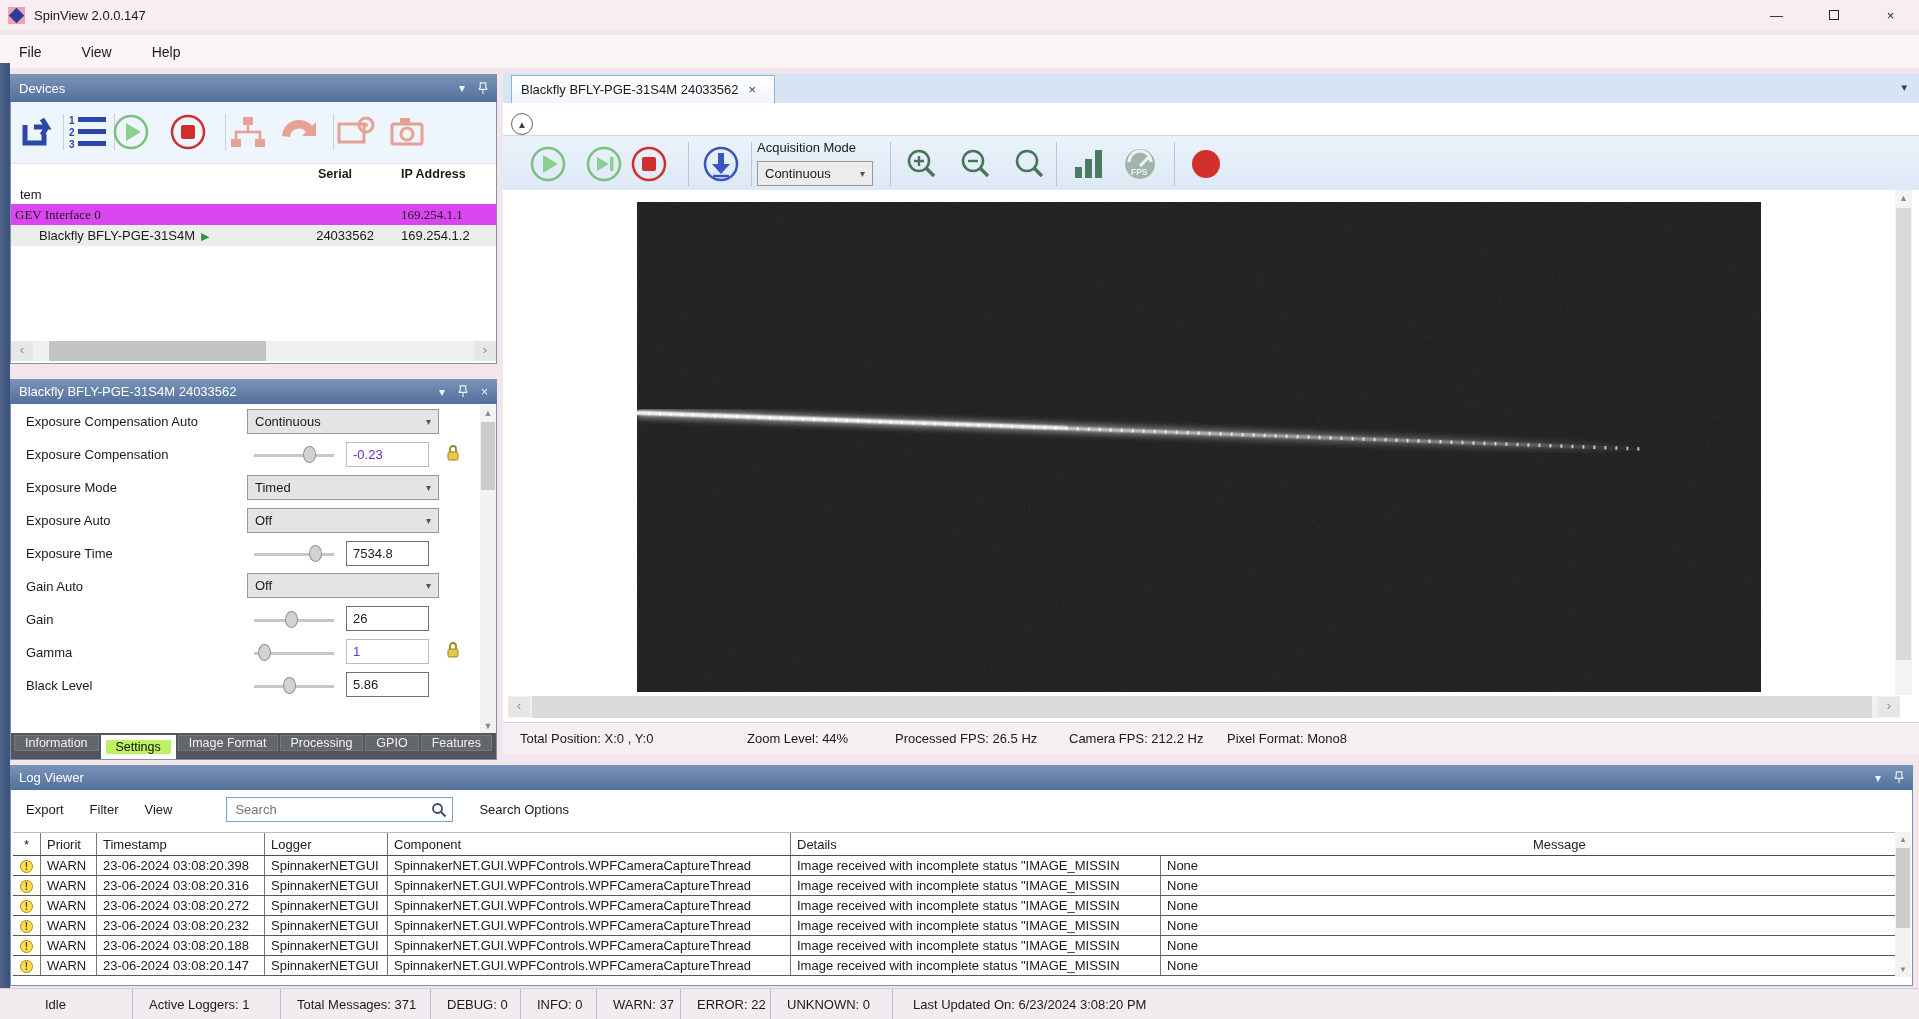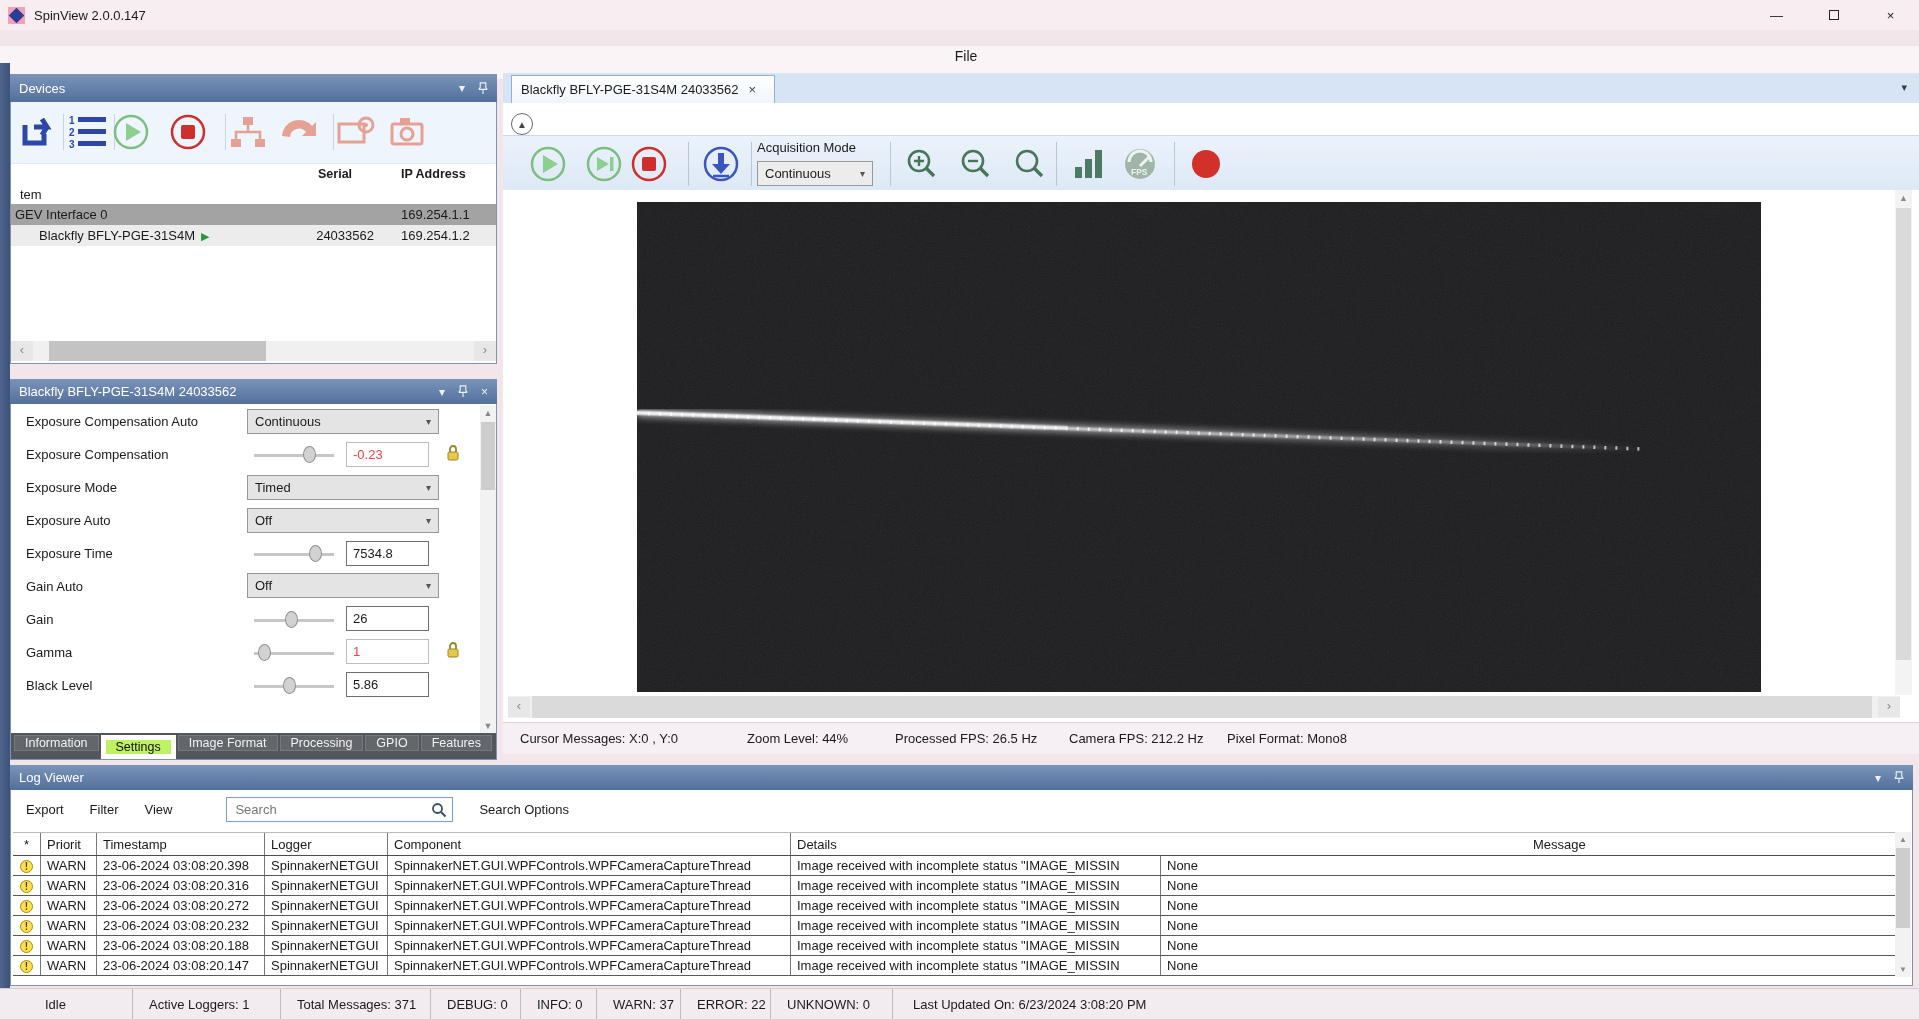--- a/index.html
+++ b/index.html
@@ -11,23 +11,23 @@
   .titlebar { position:absolute; left:0; top:0; width:1919px; height:30px;
               background:#f8edf0; display:flex; align-items:center; }
   .app-logo { width:17px; height:17px; margin-left:8px; background:#f2a2b8; position:relative; }
   .app-logo i { position:absolute; left:3px; top:3px; width:11px; height:11px;
                 background:#2b3d94; transform:rotate(45deg); }
   .app-title { margin-left:9px; font-size:13px; }
   .win-controls { margin-left:auto; display:flex; height:30px; }
   .win-btn { width:57px; height:30px; display:flex; align-items:center; justify-content:center;
              font-size:13px; color:#222; }
   .win-btn .maxbox { width:10px; height:10px; border:1px solid #222; }
-  .menubar { position:absolute; left:0; top:46px; width:1919px; height:33px;
+  .menubar { position:absolute; left:0; top:35px; width:1919px; height:33px;
              background:#fbf4f7; display:flex; align-items:center; gap:28px; padding-left:13px;
-             font-size:14px;flex-direction:column; }
+             font-size:14px; }
   .menubar span { padding:2px 6px; }
 
   
   .dock-strip { position:absolute; left:0; top:63px; width:10px; height:925px;
                 background:linear-gradient(90deg,#50658b,#3c527a); }
 
   
   .phead { background:linear-gradient(#7b94b8,#52709d); color:#fff; display:flex;
            align-items:center; padding:0 9px; font-size:13px; }
   .phead .sp { margin-left:auto; display:flex; gap:13px; align-items:center; }
@@ -41,21 +41,21 @@
   .dev-toolbar { height:62px; background:#eef5fc; position:relative; border-bottom:1px solid #e2e8f0; }
   .dev-toolbar .ticon { position:absolute; top:10px; width:40px; height:40px; }
   .tsep { position:absolute; top:12px; width:1px; height:36px; background:#c9d4e2; }
   .dev-cols { position:relative; height:22px; font-weight:bold; font-size:12.5px; }
   .dev-cols span { position:absolute; top:3px; }
   .tree { position:relative; font-size:13px; }
   .trow { position:relative; height:21px; line-height:21px; white-space:nowrap; overflow:hidden; }
   .trow .ser { position:absolute; left:293px; width:70px; text-align:right; }
   .trow .ip  { position:absolute; left:390px; }
   .row-sys { height:18px; line-height:18px; padding-left:9px; }
-  .row-if  { background:#a3a3a3; padding-left:4px; }
+  .row-if  { background:#d946ef; padding-left:4px;font-family:Liberation Serif, serif; }
   .row-cam { background:#ececec; padding-left:28px; }
   .play-tri { color:#259a3c; font-size:11px; margin-left:6px; }
   .hscroll { position:absolute; left:0; bottom:2px; width:485px; height:20px; background:#f0f0f0;
              display:flex; align-items:center; }
   .hs-btn { width:22px; height:20px; background:#e7e7e7; color:#8a8a8a; text-align:center;
             line-height:18px; font-size:13px; }
   .hs-thumb { position:absolute; left:38px; width:217px; height:20px; background:#c3c3c3; }
   .hs-right { position:absolute; right:0; }
 
   
@@ -66,21 +66,21 @@
   .prop-row { position:relative; height:32.9px; }
   .prop-row .plabel { position:absolute; left:7px; top:50%; transform:translateY(-50%); }
   .combo { position:absolute; left:228px; top:4px; width:192px; height:25px; background:#e4e4e4;
            border:1px solid #979797; display:flex; align-items:center; padding:0 7px; }
   .combo .carr { margin-left:auto; color:#555; font-size:10px; }
   .slider { position:absolute; left:235px; top:50%; width:80px; height:3px; background:#c7c7c7; }
   .slider .thumb { position:absolute; top:-8px; width:13px; height:17px; border-radius:50%;
                    background:#d2d2d2; border:1px solid #8f8f8f; transform:translateX(-6px); }
   .valbox { position:absolute; left:327px; top:4px; width:83px; height:25px; background:#fff;
             border:1px solid #6f6f6f; line-height:23px; padding-left:6px; }
-  .valbox.dis { border-color:#bdbdbd; color:#ef4444; }
+  .valbox.dis { border-color:#bdbdbd; color:#6d28d9; }
   .lock { position:absolute; left:427px; top:7px; width:14px; height:17px; }
   .vscroll { position:absolute; right:0; top:25px; width:16px; height:329px; background:#f2f2f2; }
   .vscroll .arr { height:16px; text-align:center; font-size:9px; color:#8a8a8a; line-height:16px; }
   .vscroll .vthumb { position:absolute; left:1px; top:17px; width:14px; height:68px; background:#cdcdcd; }
   .vscroll .arr.bot { position:absolute; bottom:0; width:100%; }
   .stabs { position:absolute; left:0; bottom:0; width:485px; height:26px; background:#53575c;
            display:flex; align-items:flex-start; padding-left:3px; gap:2px; }
   .stab { background:#63676c; color:#f2f2f2; font-size:12.5px; display:flex; align-items:center;
           padding:0 10px; border:1px solid #75797e; margin:2px 0; }
   .stab.active { background:#bef264; color:#0f0f0f; border:5px solid #ffffff; }
@@ -471,21 +471,21 @@
       <div class="arr">▲</div>
       <div class="vthumb"></div>
     </div>
   </div>
   <div class="cam-hscroll">
     <div class="hs-btn">‹</div>
     <div class="hs-thumb"></div>
     <div class="hs-btn hs-right">›</div>
   </div>
   <div class="cam-status">
-    <span style="left:17px">Cursor Messages: X:0 , Y:0</span>
+    <span style="left:17px">Total Position: X:0 , Y:0</span>
     <span style="left:244px">Zoom Level: 44%</span>
     <span style="left:392px">Processed FPS: 26.5 Hz</span>
     <span style="left:566px">Camera FPS: 212.2 Hz</span>
     <span style="left:724px">Pixel Format: Mono8</span>
   </div>
 </div>
 
 <div class="logpanel">
   <div class="phead">
     <span>Log Viewer</span>

